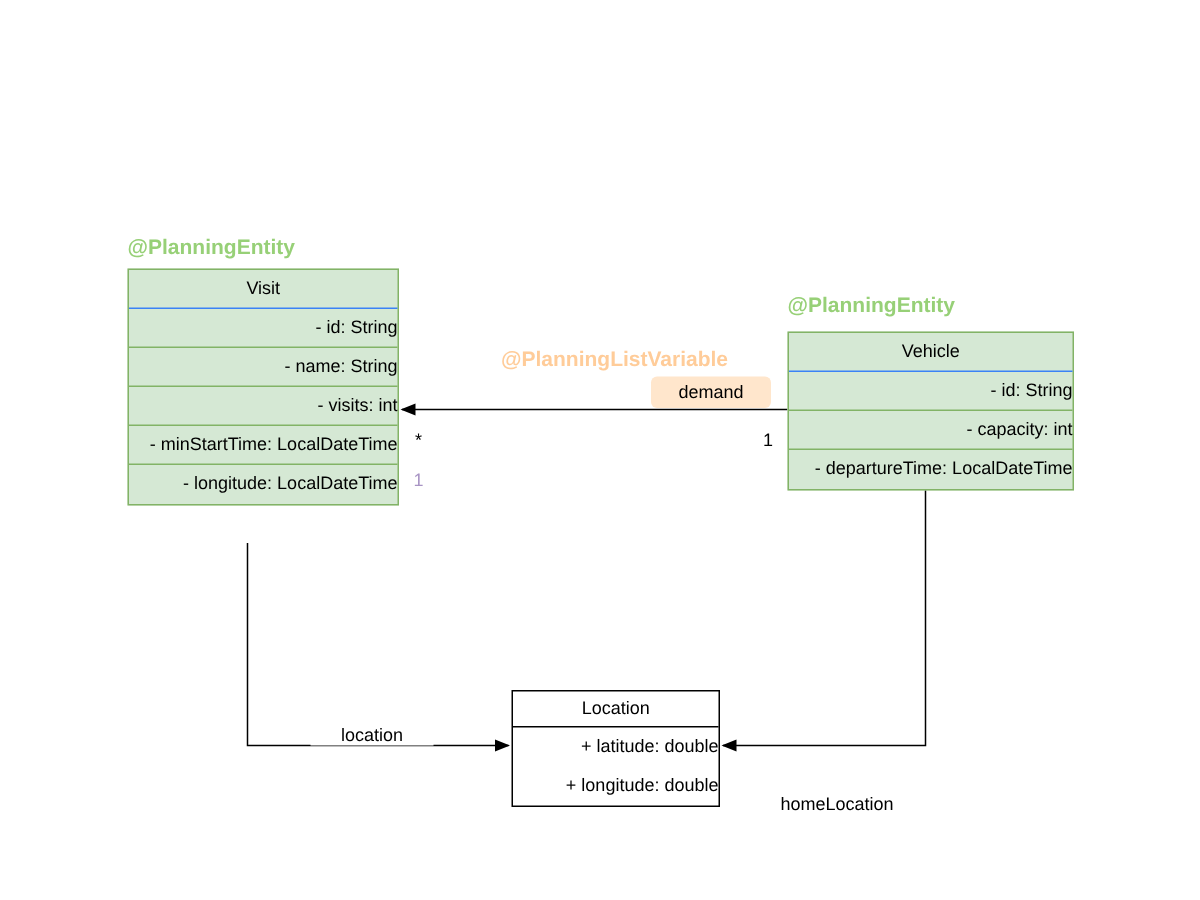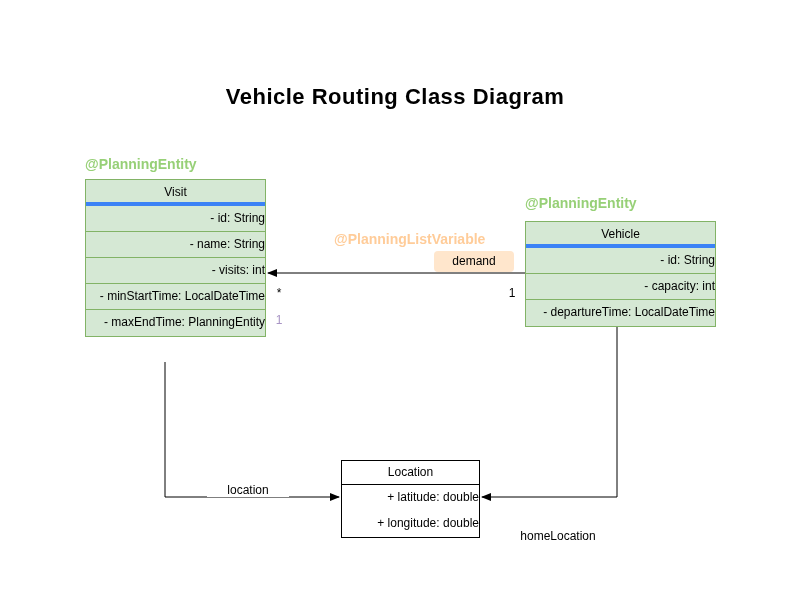--- a/index.html
+++ b/index.html
@@ -16,21 +16,21 @@
     font-size:14px;font-weight:bold;text-align:left;
   }
   .klass{
     box-sizing:border-box;background:#d5e8d4;border:1px solid #82b366;
     font-size:12px;
   }
   .klass.plain{background:#ffffff;border:1px solid #000000;}
   .klass-header{
     box-sizing:border-box;height:26px;line-height:25px;text-align:center;
   }
-  .klass .klass-header{border-bottom:4px solid #3b82f6;}
+  .klass .klass-header{border-bottom:1px solid #3b82f6;}
   .klass.plain .klass-header{border-bottom:1px solid #000000;height:24px;line-height:23px;}
   .attr-row{
     box-sizing:border-box;height:26px;line-height:25px;padding-left:6px;
     border-bottom:1px solid #82b366;text-align:right;
   }
   .attr-row:last-child{border-bottom:none;}
   .klass.plain .attr-row{border-bottom:none;}
   #visit-class{left:85px;top:179px;width:181px;}
   #vehicle-class{left:525px;top:221px;width:191px;}
   #location-class{left:341px;top:460px;width:139px;}
@@ -67,30 +67,29 @@
       <path d="M525,273 L268,273" stroke="#000" stroke-width="1" fill="none" marker-end="url(#arrowhead)"></path>
     </g>
     <g>
       <path d="M165,362 L165,497 L339,497" stroke="#000" stroke-width="1" fill="none" marker-end="url(#arrowhead)"></path>
     </g>
     <g>
       <path d="M617,322 L617,497 L482,497" stroke="#000" stroke-width="1" fill="none" marker-end="url(#arrowhead)"></path>
     </g>
   </svg>
 
-  <div id="title" class="abs">Vehicle Routing Class Diagram</div>
 
   <div id="visit-annotation" class="abs annotation">@PlanningEntity</div>
   <div id="visit-class" class="abs klass">
     <div class="klass-header">Visit</div>
     <div class="attr-row">- id: String</div>
     <div class="attr-row">- name: String</div>
     <div class="attr-row">- visits: int</div>
     <div class="attr-row">- minStartTime: LocalDateTime</div>
-    <div class="attr-row">- maxEndTime: PlanningEntity</div>
+    <div class="attr-row">- longitude: LocalDateTime</div>
   </div>
 
   <div id="vehicle-annotation" class="abs annotation">@PlanningEntity</div>
   <div id="vehicle-class" class="abs klass">
     <div class="klass-header">Vehicle</div>
     <div class="attr-row">- id: String</div>
     <div class="attr-row">- capacity: int</div>
     <div class="attr-row">- departureTime: LocalDateTime</div>
   </div>
 

